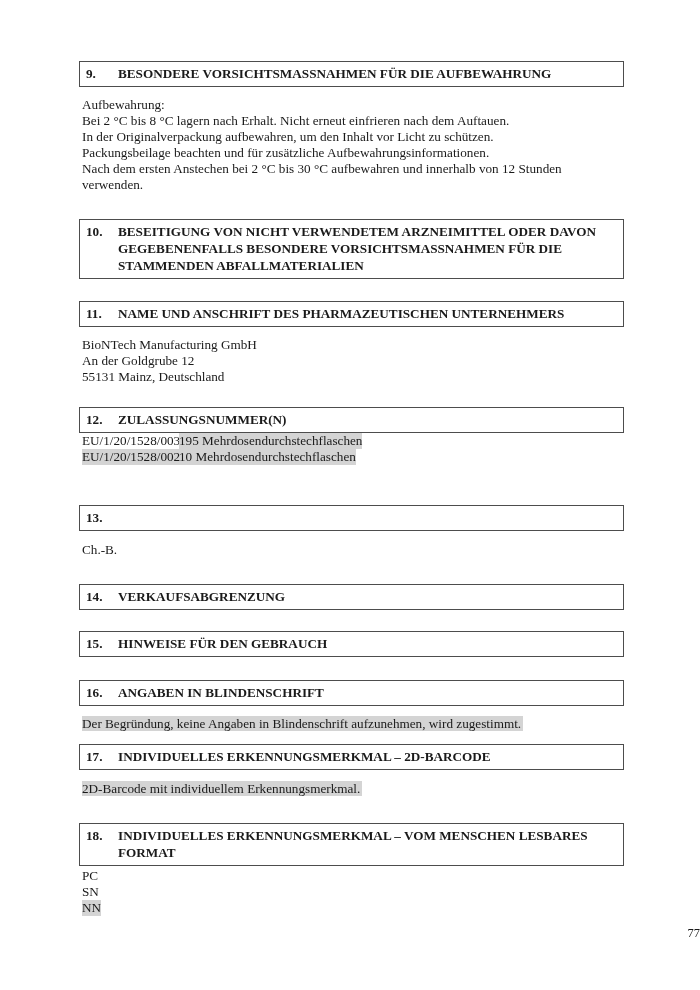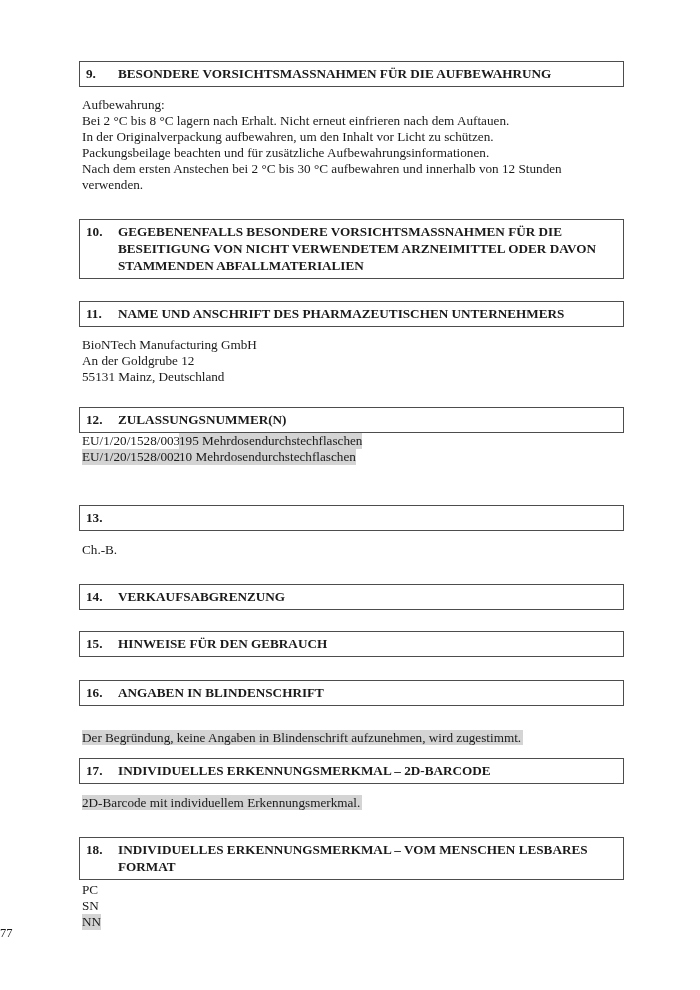--- a/index.html
+++ b/index.html
@@ -54,21 +54,21 @@
   .inline-hl {
     display: inline;
     padding: 0 2px 0 0;
   }
   .fit { width: max-content; }
   .page-num {
     position: absolute;
     top: 926px;
     left: 0;
     width: 700px;
-    text-align: left;
+    text-align: right;
     font-size: 12.5px;
   }
 </style>
 </head>
 <body>
 
 <div class="page">
   <div class="content">
 
     <div class="heading-box" style="margin-top:61px;">
@@ -81,22 +81,22 @@
       <div>Bei 2 °C bis 8 °C lagern nach Erhalt. Nicht erneut einfrieren nach dem Auftauen.</div>
       <div>In der Originalverpackung aufbewahren, um den Inhalt vor Licht zu schützen.</div>
       <div>Packungsbeilage beachten und für zusätzliche Aufbewahrungsinformationen.</div>
       <div>Nach dem ersten Anstechen bei 2 °C bis 30 °C aufbewahren und innerhalb von 12 Stunden</div>
       <div>verwenden.</div>
     </div>
 
     <div class="heading-box" style="margin-top:26px;">
       <div class="heading-num">10.</div>
       <div class="heading-title">
+        <div>BESEITIGUNG VON NICHT VERWENDETEM ARZNEIMITTEL ODER DAVON</div>
         <div>GEGEBENENFALLS BESONDERE VORSICHTSMASSNAHMEN FÜR DIE</div>
-        <div>BESEITIGUNG VON NICHT VERWENDETEM ARZNEIMITTEL ODER DAVON</div>
         <div>STAMMENDEN ABFALLMATERIALIEN</div>
       </div>
     </div>
 
     <div class="heading-box" style="margin-top:22px;">
       <div class="heading-num">11.</div>
       <div class="heading-title">NAME UND ANSCHRIFT DES PHARMAZEUTISCHEN UNTERNEHMERS</div>
     </div>
 
     <div class="body-text" style="margin-top:10px;">
@@ -135,21 +135,21 @@
     <div class="heading-box" style="margin-top:21px;">
       <div class="heading-num">15.</div>
       <div class="heading-title">HINWEISE FÜR DEN GEBRAUCH</div>
     </div>
 
     <div class="heading-box" style="margin-top:23px;">
       <div class="heading-num">16.</div>
       <div class="heading-title">ANGABEN IN BLINDENSCHRIFT</div>
     </div>
 
-    <div class="body-text" style="margin-top:24px;">
+    <div class="body-text" style="margin-top:10px;">
       <span class="hl inline-hl">Der Begründung, keine Angaben in Blindenschrift aufzunehmen, wird zugestimmt.</span>
     </div>
 
     <div class="heading-box" style="margin-top:12px;">
       <div class="heading-num">17.</div>
       <div class="heading-title">INDIVIDUELLES ERKENNUNGSMERKMAL – 2D-BARCODE</div>
     </div>
 
     <div class="body-text" style="margin-top:11px;">
       <span class="hl inline-hl">2D-Barcode mit individuellem Erkennungsmerkmal.</span>

